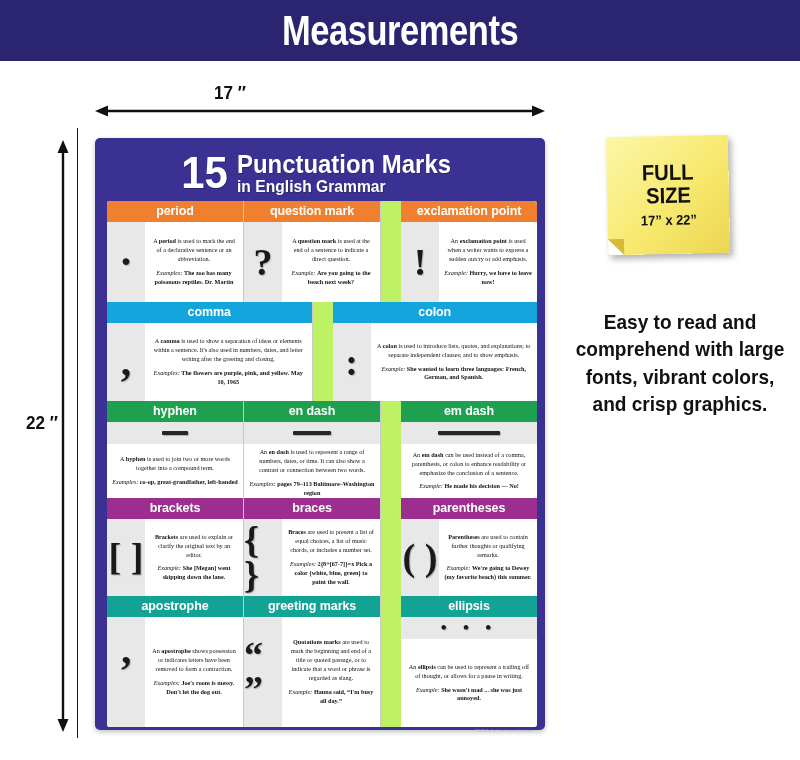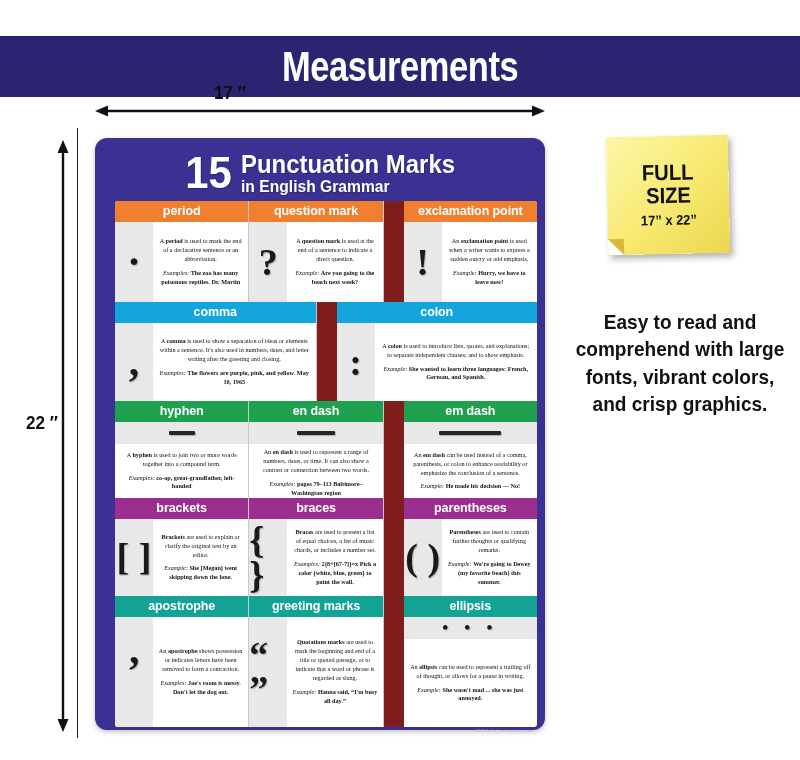--- a/index.html
+++ b/index.html
@@ -9,21 +9,21 @@
     font-family:"Liberation Sans", sans-serif;
     background:#ffffff;
     position:relative;
     overflow:hidden;
   }
 
   
   #banner {
     position:absolute; left:0; top:0; width:800px; height:61px;
     background:#2b2470;
-    display:flex; align-items:center; justify-content:center;margin-top:36px;
+    display:flex; align-items:center; justify-content:center;
   }
   #banner-title {
     color:#ffffff;
     font-size:42px;
     font-weight:bold;
     letter-spacing:-0.5px;
     transform:scaleX(0.82);
     font-family:"Liberation Sans", sans-serif;
   }
 
@@ -47,22 +47,22 @@
   }
   #left-rule {
     position:absolute; left:77px; top:128px; width:1px; height:610px;
     background:#1a1a1a;
   }
 
   
   #poster {
     position:absolute; left:95px; top:138px; width:450px; height:592px;
     background:#3b3192;
-    border-radius:12px;
-    padding:7px 8px 6px 20px;
+    border-radius:5px;
+    padding:7px 8px 6px 12px;
     box-shadow:0 2px 5px rgba(0,0,0,0.25);
   }
   #poster-head {
     height:56px;
     display:flex; align-items:center; justify-content:center;
     gap:8px;
     padding-left:6px;
   }
   #poster-num {
     color:#ffffff; font-size:44px; font-weight:bold; line-height:1;
@@ -77,21 +77,21 @@
     text-shadow:1px 1px 0 rgba(0,0,0,0.22);
   }
   #poster-title2 {
     color:#ffffff; font-size:17px; font-weight:bold;
     transform:scaleX(0.92); transform-origin:left center;
     display:block; margin-top:1px;
     text-shadow:1px 1px 0 rgba(0,0,0,0.22);
   }
 
   #grid {
-    background:#7f1d1d;
+    background:#bef264;
     border-radius:3px;
     overflow:hidden;
   }
   .row { display:flex; }
   .card {
     flex:1 1 0; min-width:0;
     border-right:1px solid #c9c9c9;
     background:#ffffff;
     display:flex; flex-direction:column;
   }

